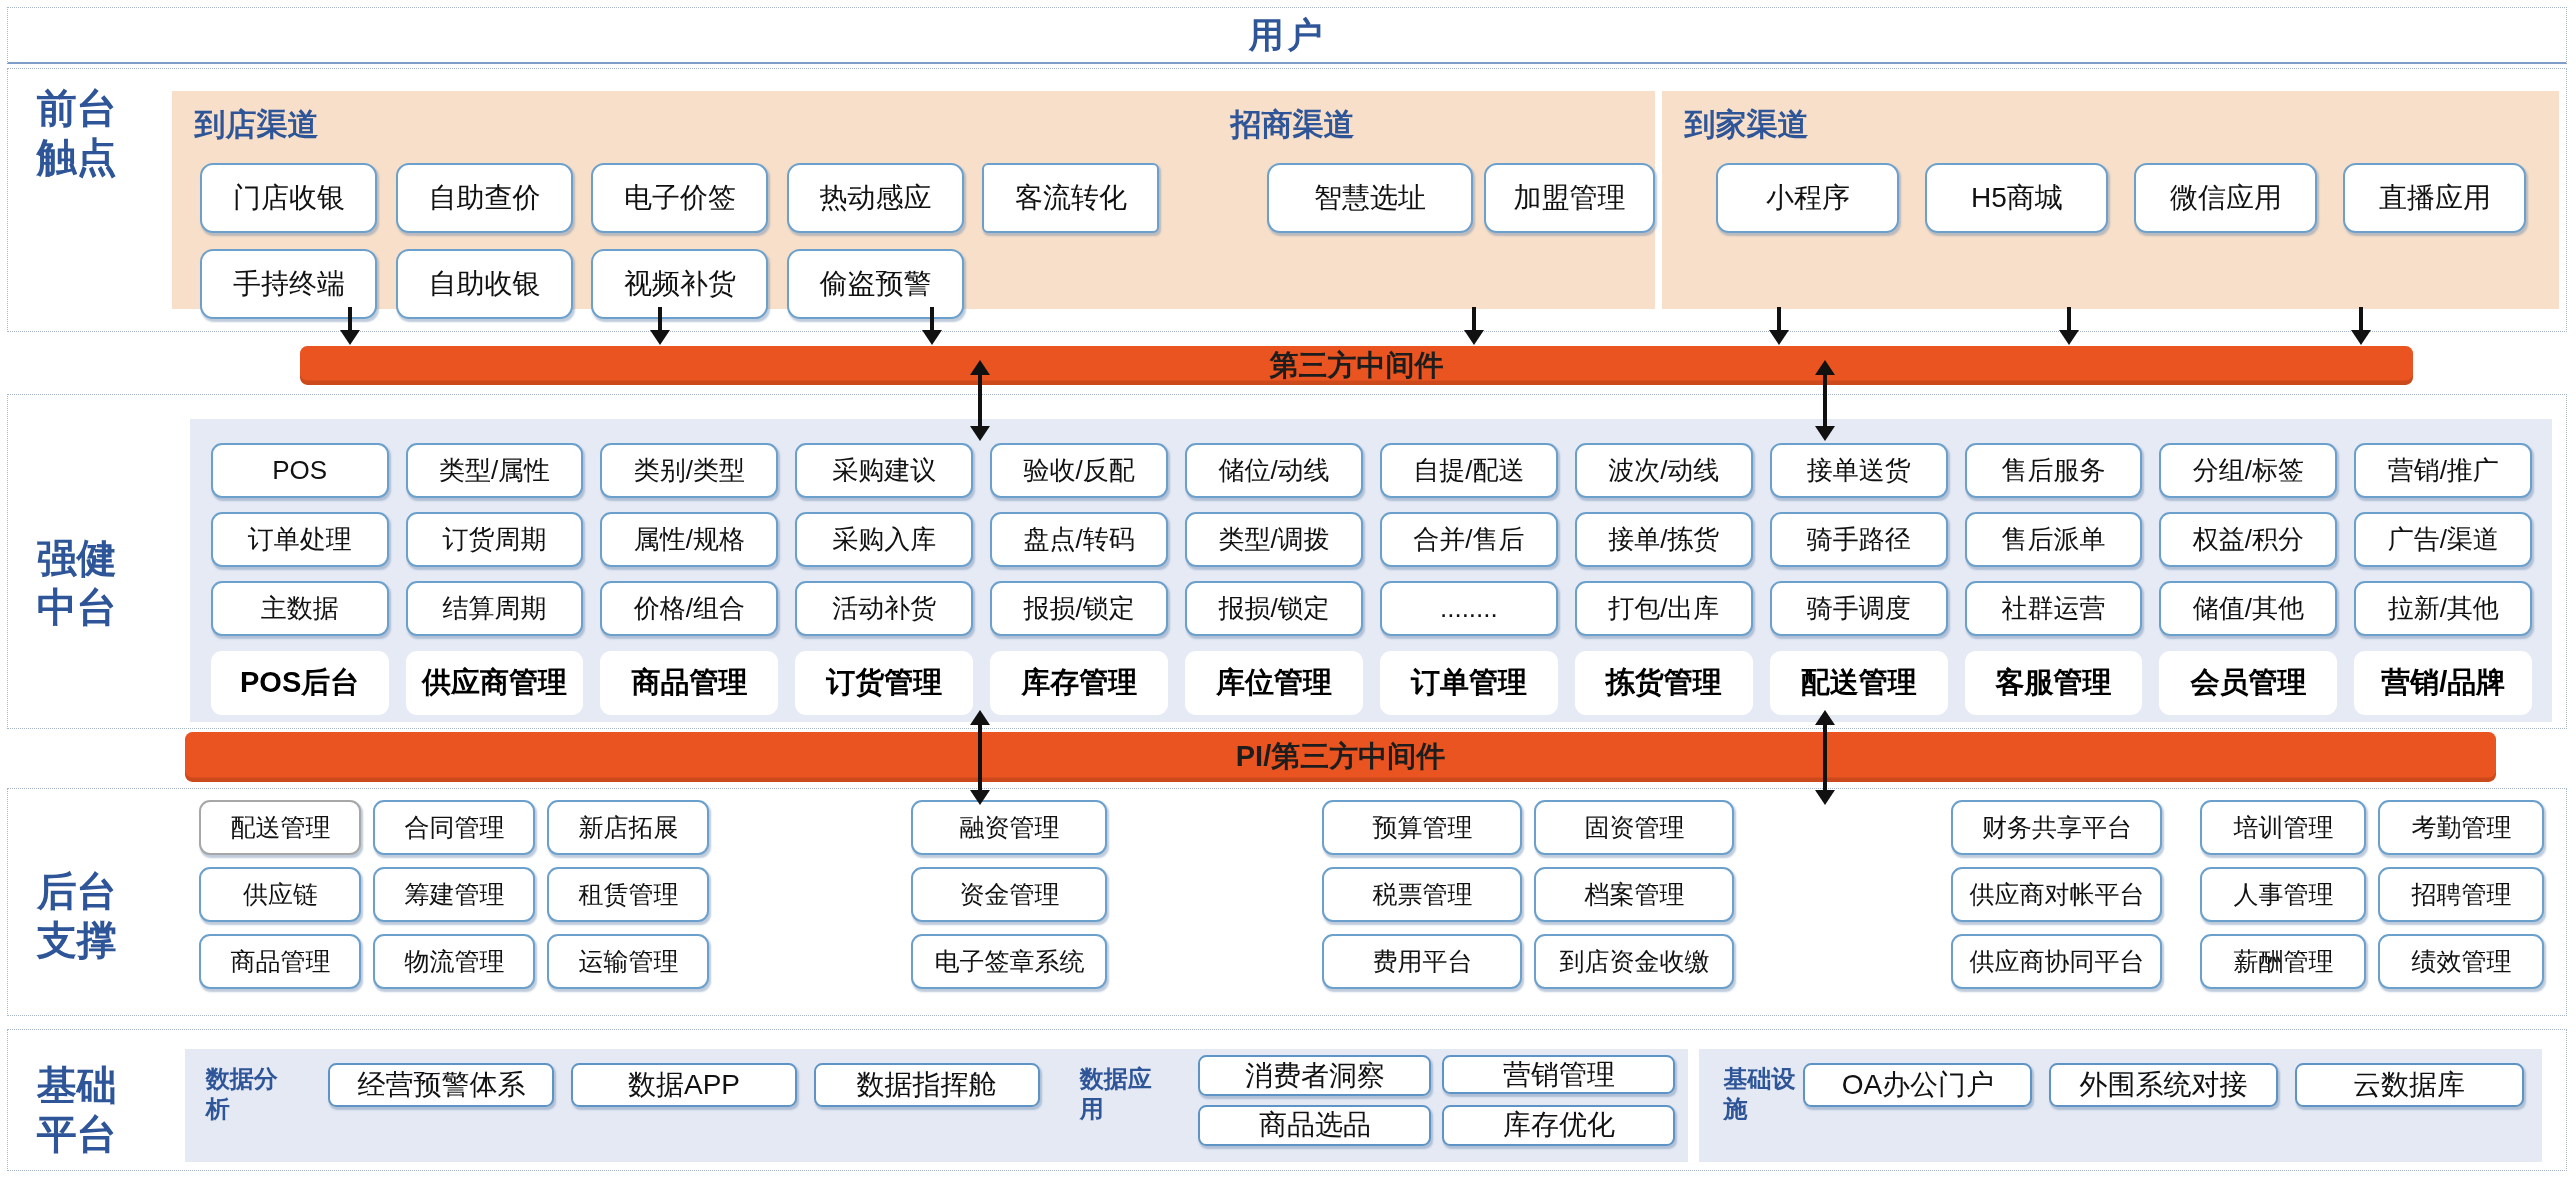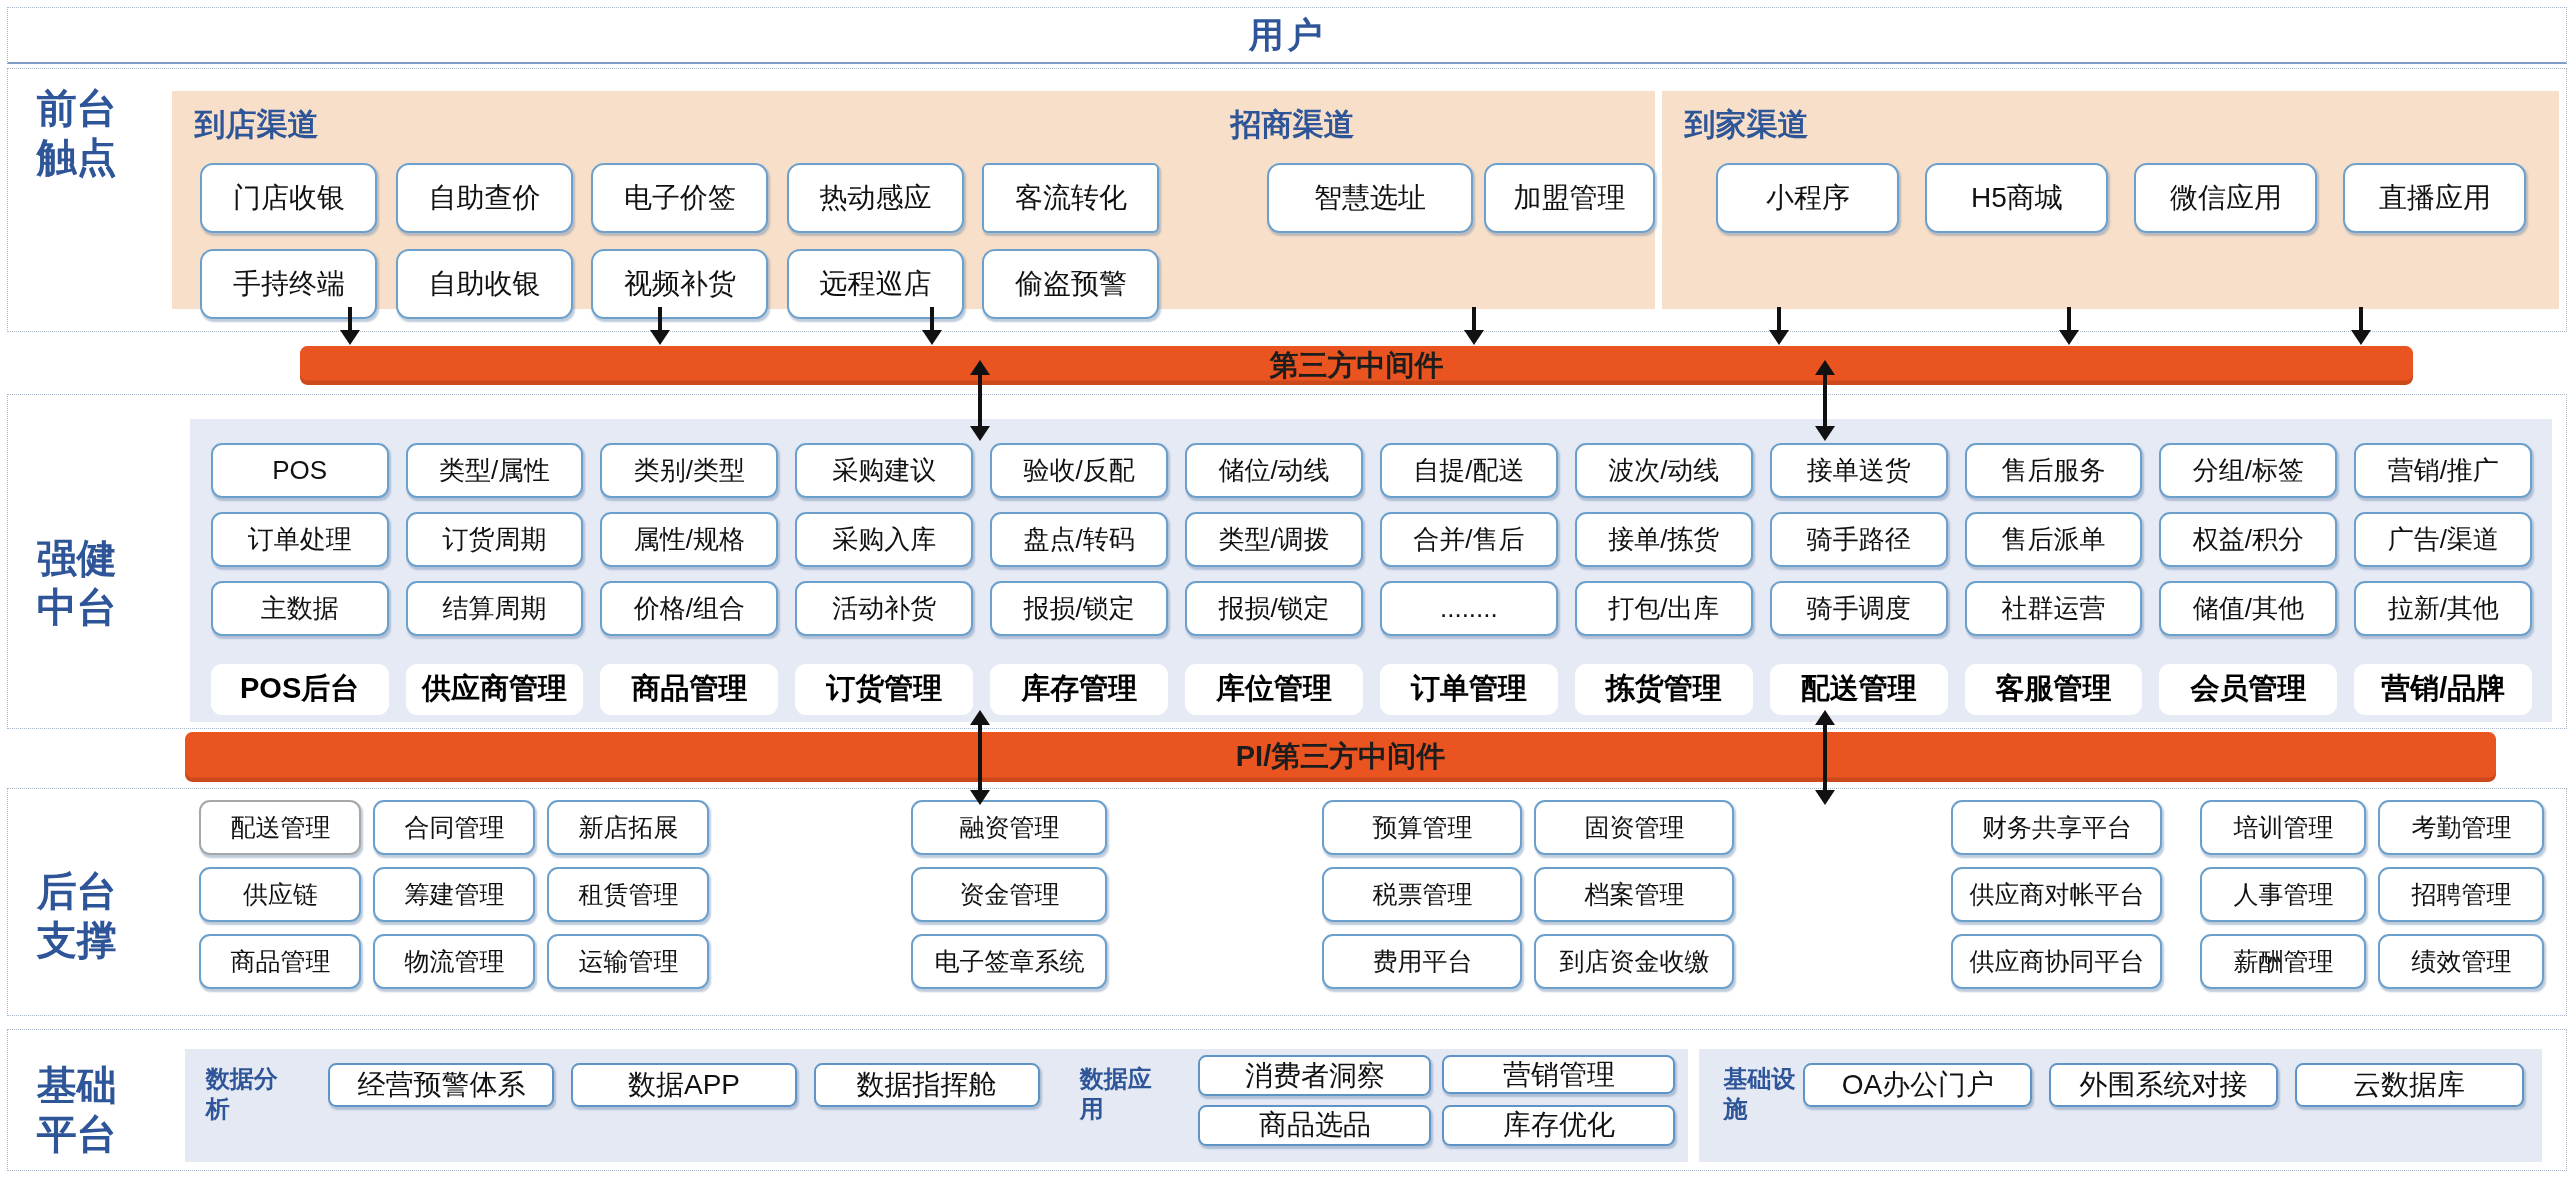--- a/index.html
+++ b/index.html
@@ -31,21 +31,21 @@
   
   .bar{position:absolute;background:var(--orange,#E95420);border-radius:7.4px;
     display:flex;align-items:center;justify-content:center;font-size:29px;font-weight:bold;
     color:#1d1d1d;box-shadow:inset 0 -4.6px 0 rgba(0,0,0,.12);}
 
   
   .panel{position:absolute;left:182px;top:24px;width:2362px;height:303px;
     background:var(--panel,#E6EAF5);display:flex;gap:17px;padding:24px 20.3px 7.4px 20.3px;box-sizing:border-box;}
   .pcol{display:flex;flex-direction:column;flex:1 1 0;min-width:0;}
   .pcol .box{height:55px;font-size:26px;border-radius:11px;margin-bottom:14px;flex:none;}
-  .pfoot{margin-top:auto;background:#fff;border-radius:11px;height:51px;flex:none;
+  .pfoot{margin-top:auto;background:#fff;border-radius:11px;height:64px;flex:none;
     display:flex;align-items:center;justify-content:center;font-weight:bold;font-size:29px;color:#000;}
 
   
   .bgrid{position:absolute;display:grid;gap:12px;}
   .bgrid .box{height:55px;font-size:25px;border-radius:11px;}
   .box.gray{border-color:#A7A7A7;}
 
   
   .fpanel{position:absolute;background:#E4E9F4;height:113px;top:18.5px;}
   .flabel{position:absolute;color:var(--blue,#2E5597);font-weight:bold;font-size:24px;
@@ -79,21 +79,20 @@
             <div class="box" style="width: 177px;">门店收银</div>
             <div class="box" style="width: 177px;">自助查价</div>
             <div class="box" style="width: 177px;">电子价签</div>
             <div class="box" style="width: 177px;">热动感应</div>
             <div class="box" style="width: 177px; border-radius: 6px;">客流转化</div>
           </div>
           <div class="prow" style="padding-left: 28px; gap: 18.5px;">
             <div class="box" style="width: 177px;">手持终端</div>
             <div class="box" style="width: 177px;">自助收银</div>
             <div class="box" style="width: 177px;">视频补货</div>
-            <div class="box" style="width: 177px;">远程巡店</div>
             <div class="box" style="width: 177px;">偷盗预警</div>
           </div>
         </div>
         <div class="pgroup" style="left: 1200px; top: 22px; width: 447px; height: 218px;">
           <div class="ptitle">招商渠道</div>
           <div class="prow" style="padding-left: 59px; gap: 11px;">
             <div class="box" style="width: 218px;">智慧选址</div>
             <div class="box" style="width: 182px;">加盟管理</div>
           </div>
         </div>

